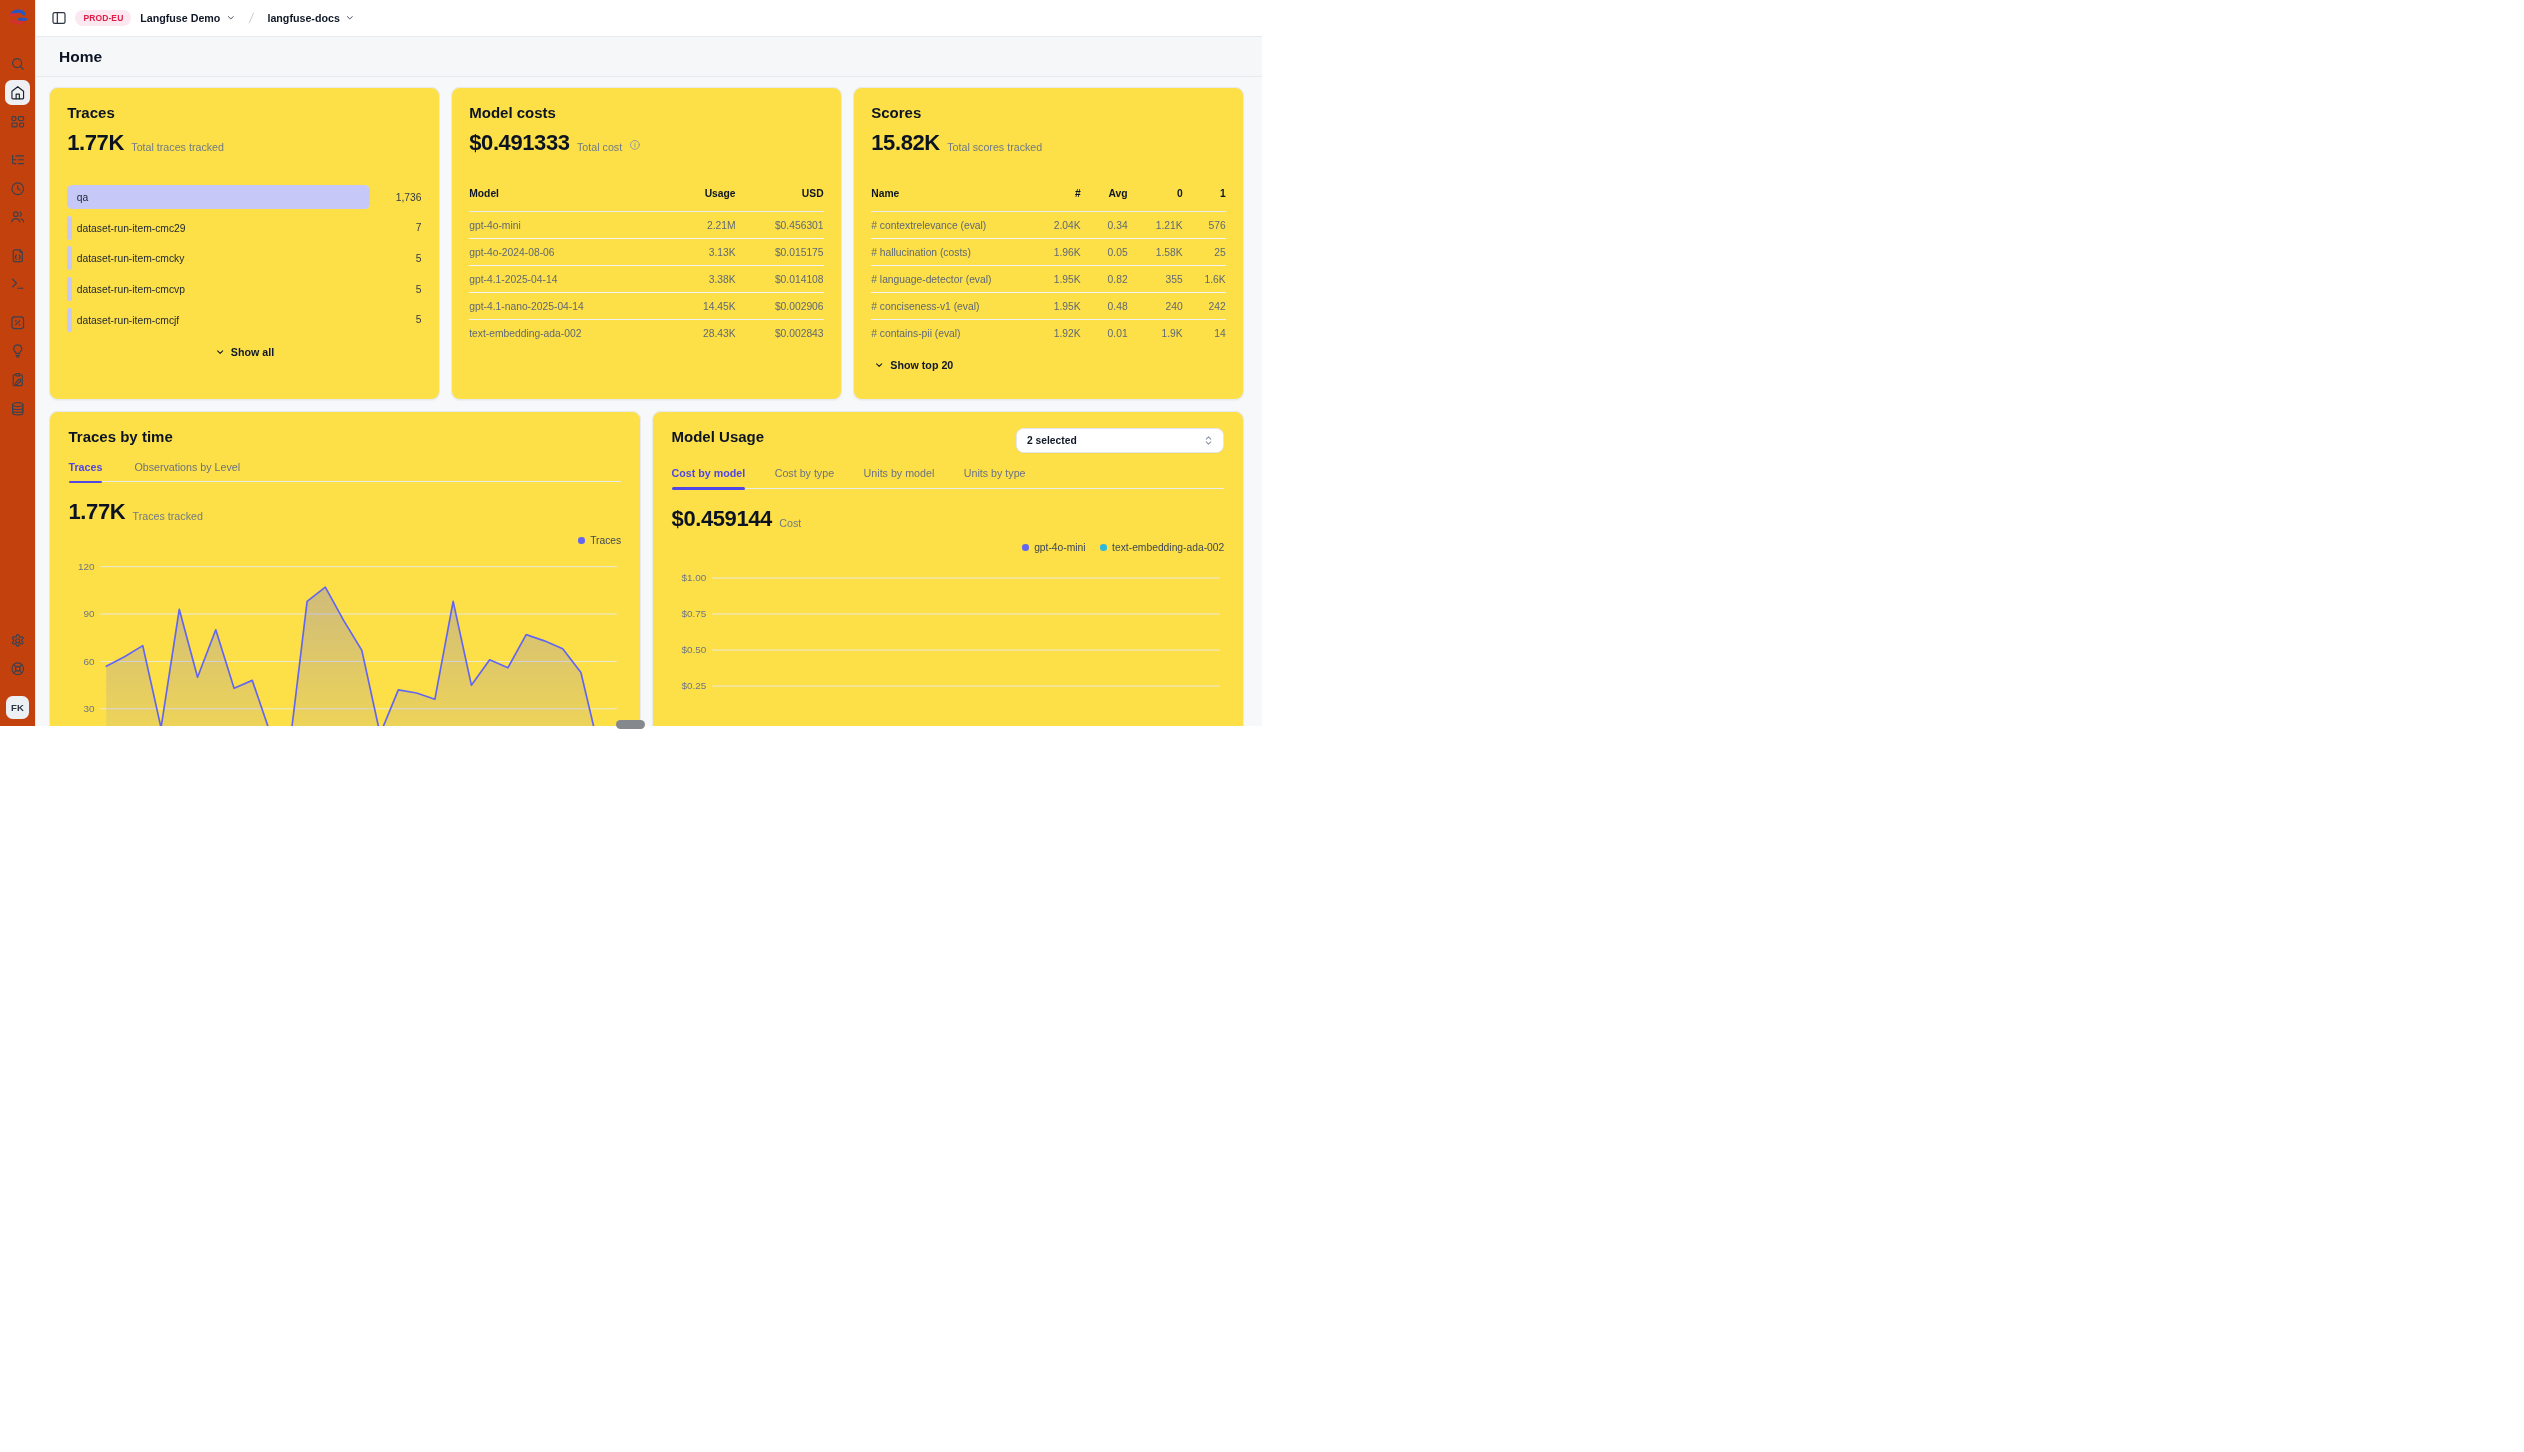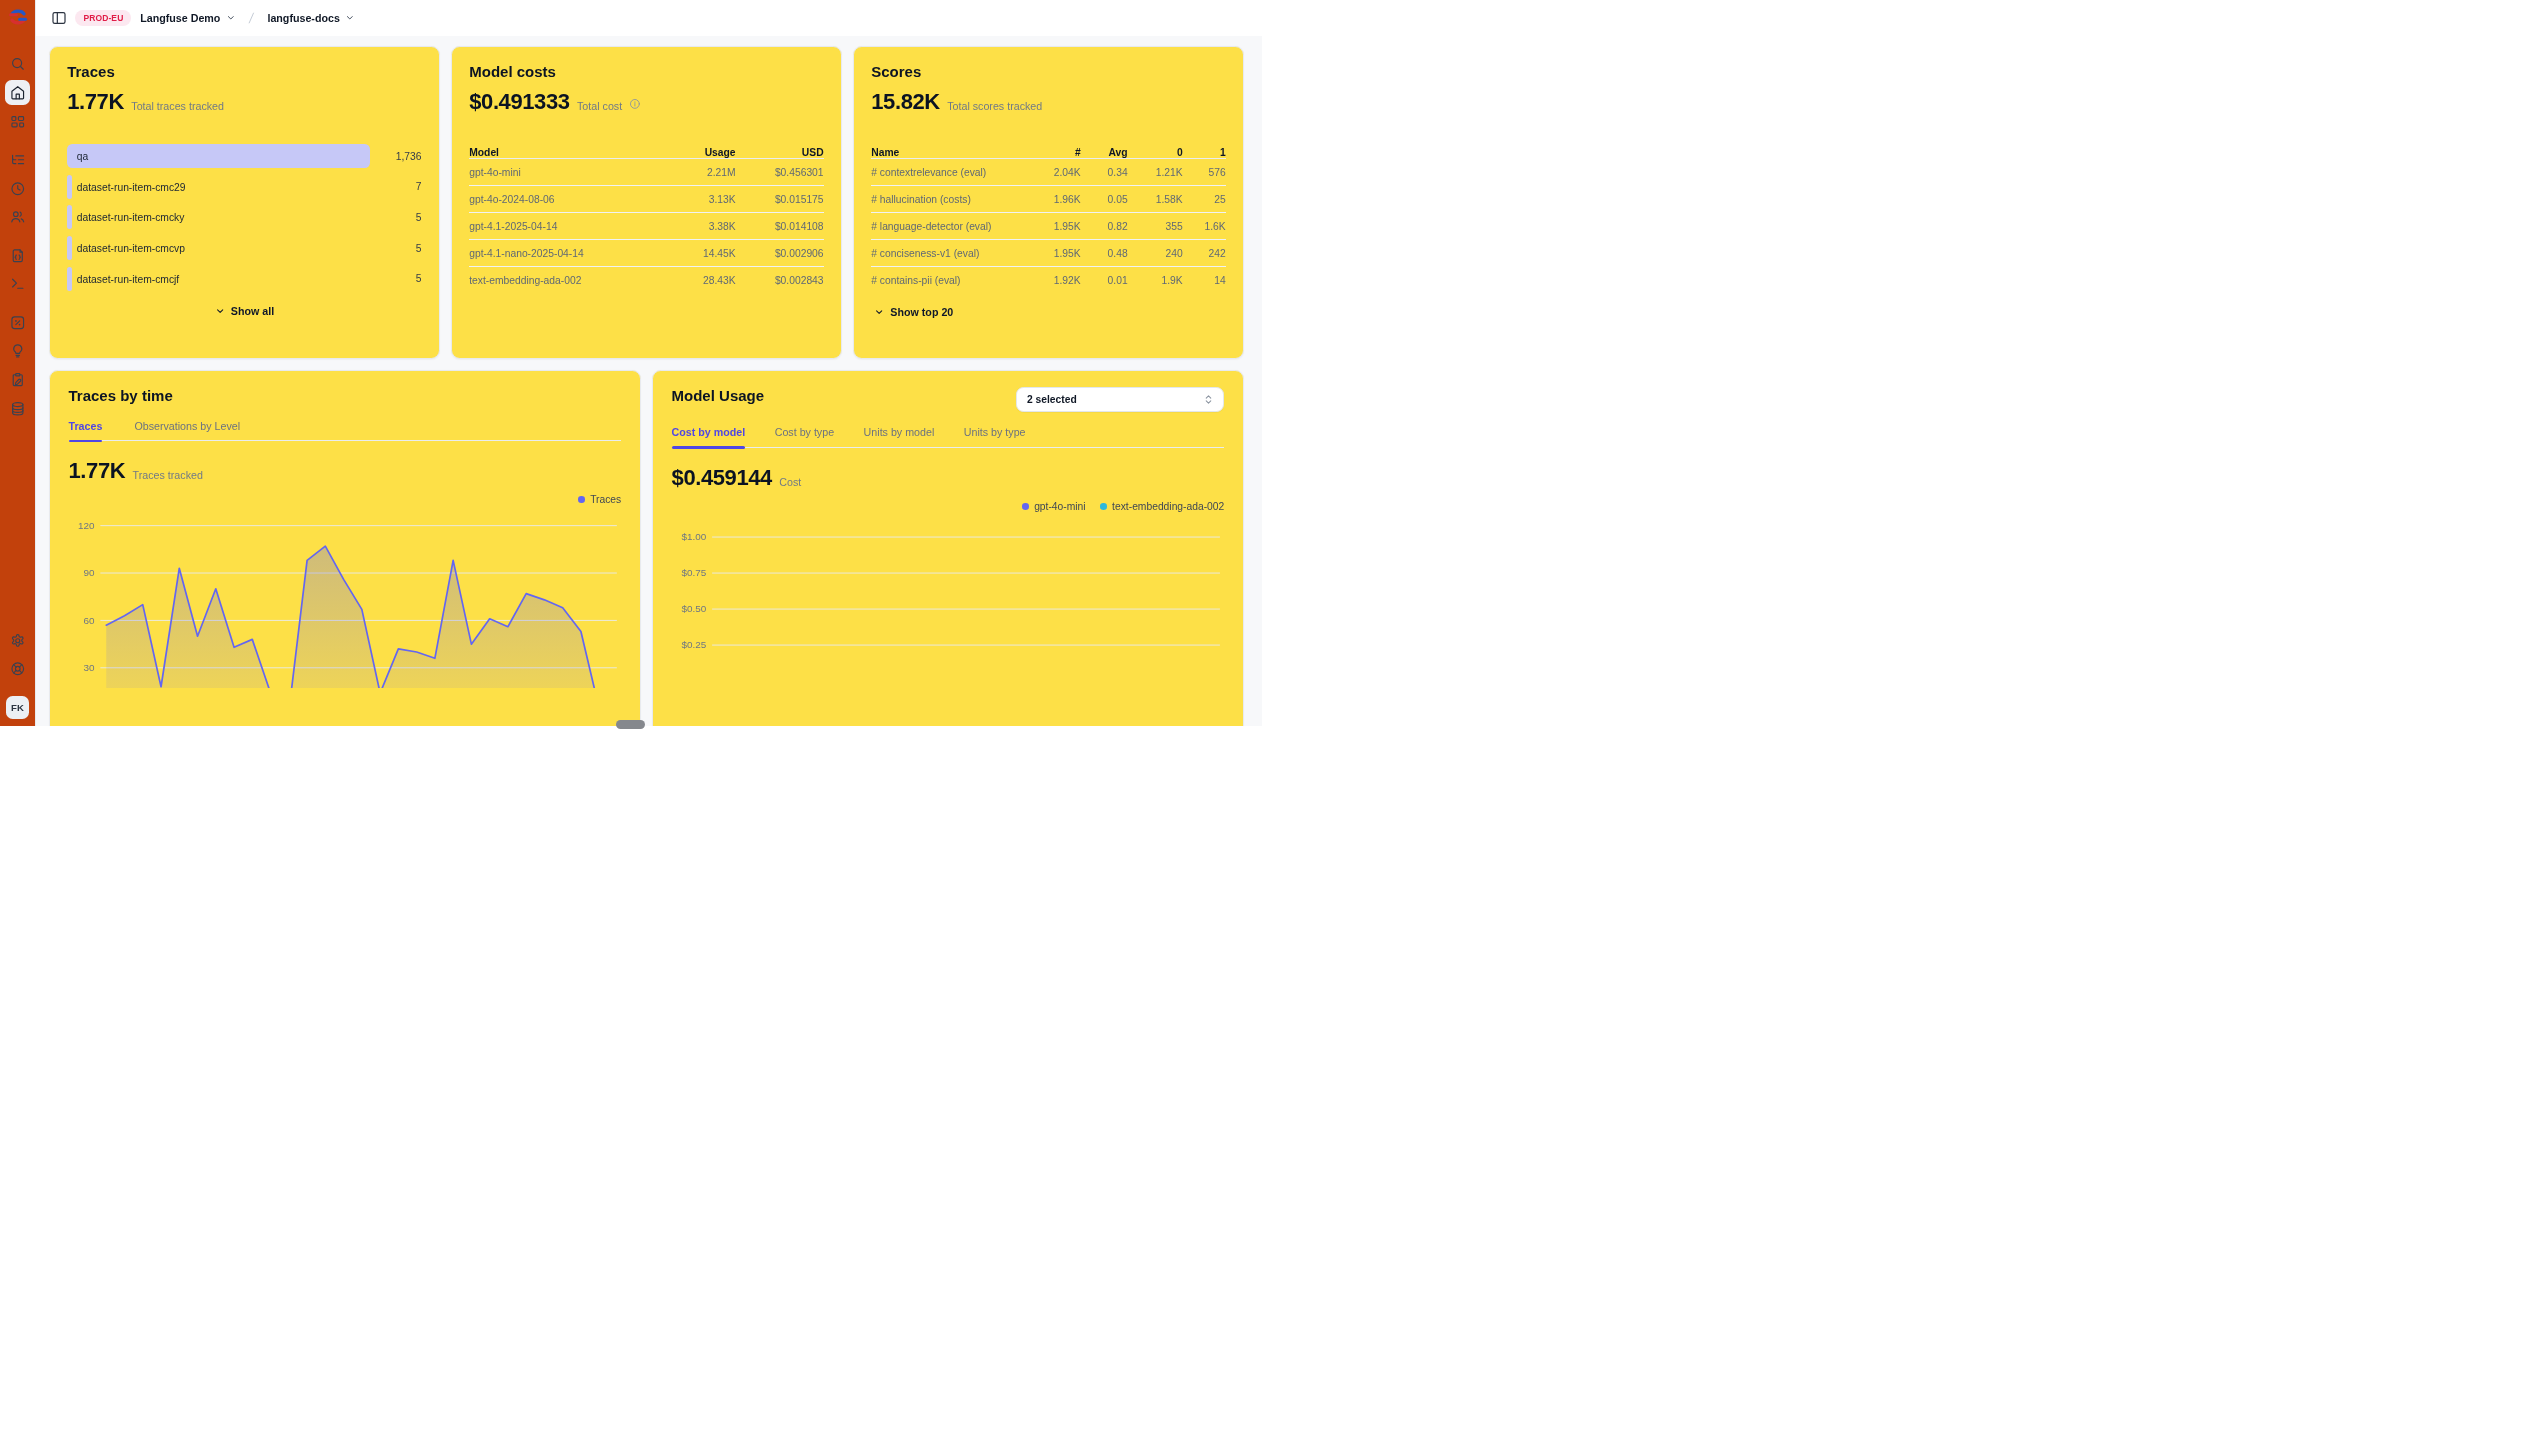--- a/index.html
+++ b/index.html
@@ -58,21 +58,21 @@
   .bar-fill { position:absolute; left:0; top:0; height:100%; background:#c6c8f7; border-radius:5.2px; min-width:5.2px; }
   .bar-label { position:absolute; left:9.6px; top:50%; transform:translateY(-50%); font-size:10.3px; color:#1b2433; white-space:nowrap; }
   .bar-value { width:43px; text-align:right; font-size:10.3px; color:#333b49; }
   .show-btn { display:flex; justify-content:center; margin-top:14.7px; }
   .show-btn.left { justify-content:flex-start; margin-left:2.9px; margin-top:11.8px; }
   .show-inner { display:inline-flex; align-items:center; gap:5.9px; font-size:10.7px; font-weight:600; color:#0f172a; cursor:pointer; }
   .show-inner svg { width:10.3px; height:10.3px; }
 
   
   .tbl { margin-top:34px; }
-  .tbl .thead { display:flex; font-size:10.3px; font-weight:700; color:#0e1626; padding-bottom:0; border-bottom:0.7px solid #e9ecf0; }
+  .tbl .thead { display:flex; font-size:10.3px; font-weight:700; color:#0e1626; padding-bottom:12px; border-bottom:0.7px solid #e9ecf0; }
   .tbl .trow { display:flex; align-items:center; height:27px; border-bottom:0.7px solid #f0f2f5; font-size:10.3px; color:#5f6875; }
   .tbl .trow:last-child { border-bottom:none; }
   .c-name { flex:1; text-align:left; white-space:nowrap; overflow:hidden; }
   .c-r { text-align:right; white-space:nowrap; }
   .w110{width:81px;} .w120{width:88px;} .w62{width:46px;} .w64{width:47px;} .w74{width:55px;} .w58{width:43px;}
 
   
   .tabs { display:flex; gap:32px; margin-top:16px; border-bottom:1.5px solid #e9ecef; }
   .tabs.tight { gap:29.5px; margin-top:14.7px; }
   .tab { position:relative; padding-bottom:8.8px; font-size:10.7px; color:#6b7280; cursor:pointer; white-space:nowrap; }
@@ -253,20 +253,23 @@
           </svg>
       </span>
       <button class="crumb">
         <span>langfuse-docs</span>
         <svg viewBox="0 0 24 24" fill="none" stroke="currentColor" stroke-width="2.4" stroke-linecap="round" stroke-linejoin="round">
             <path d="m6 9 6 6 6-6"></path>
           </svg>
       </button>
     </header>
 
+    <div class="home-band">
+      <h1>Home</h1>
+    </div>
 
     <main class="content">
 
       <section class="card">
         <div class="card-title">Traces</div>
         <div class="metric">
           <span class="num">1.77K</span>
           <span class="lbl">Total traces tracked</span>
         </div>
         <div class="bar-list" id="traces-bars">

